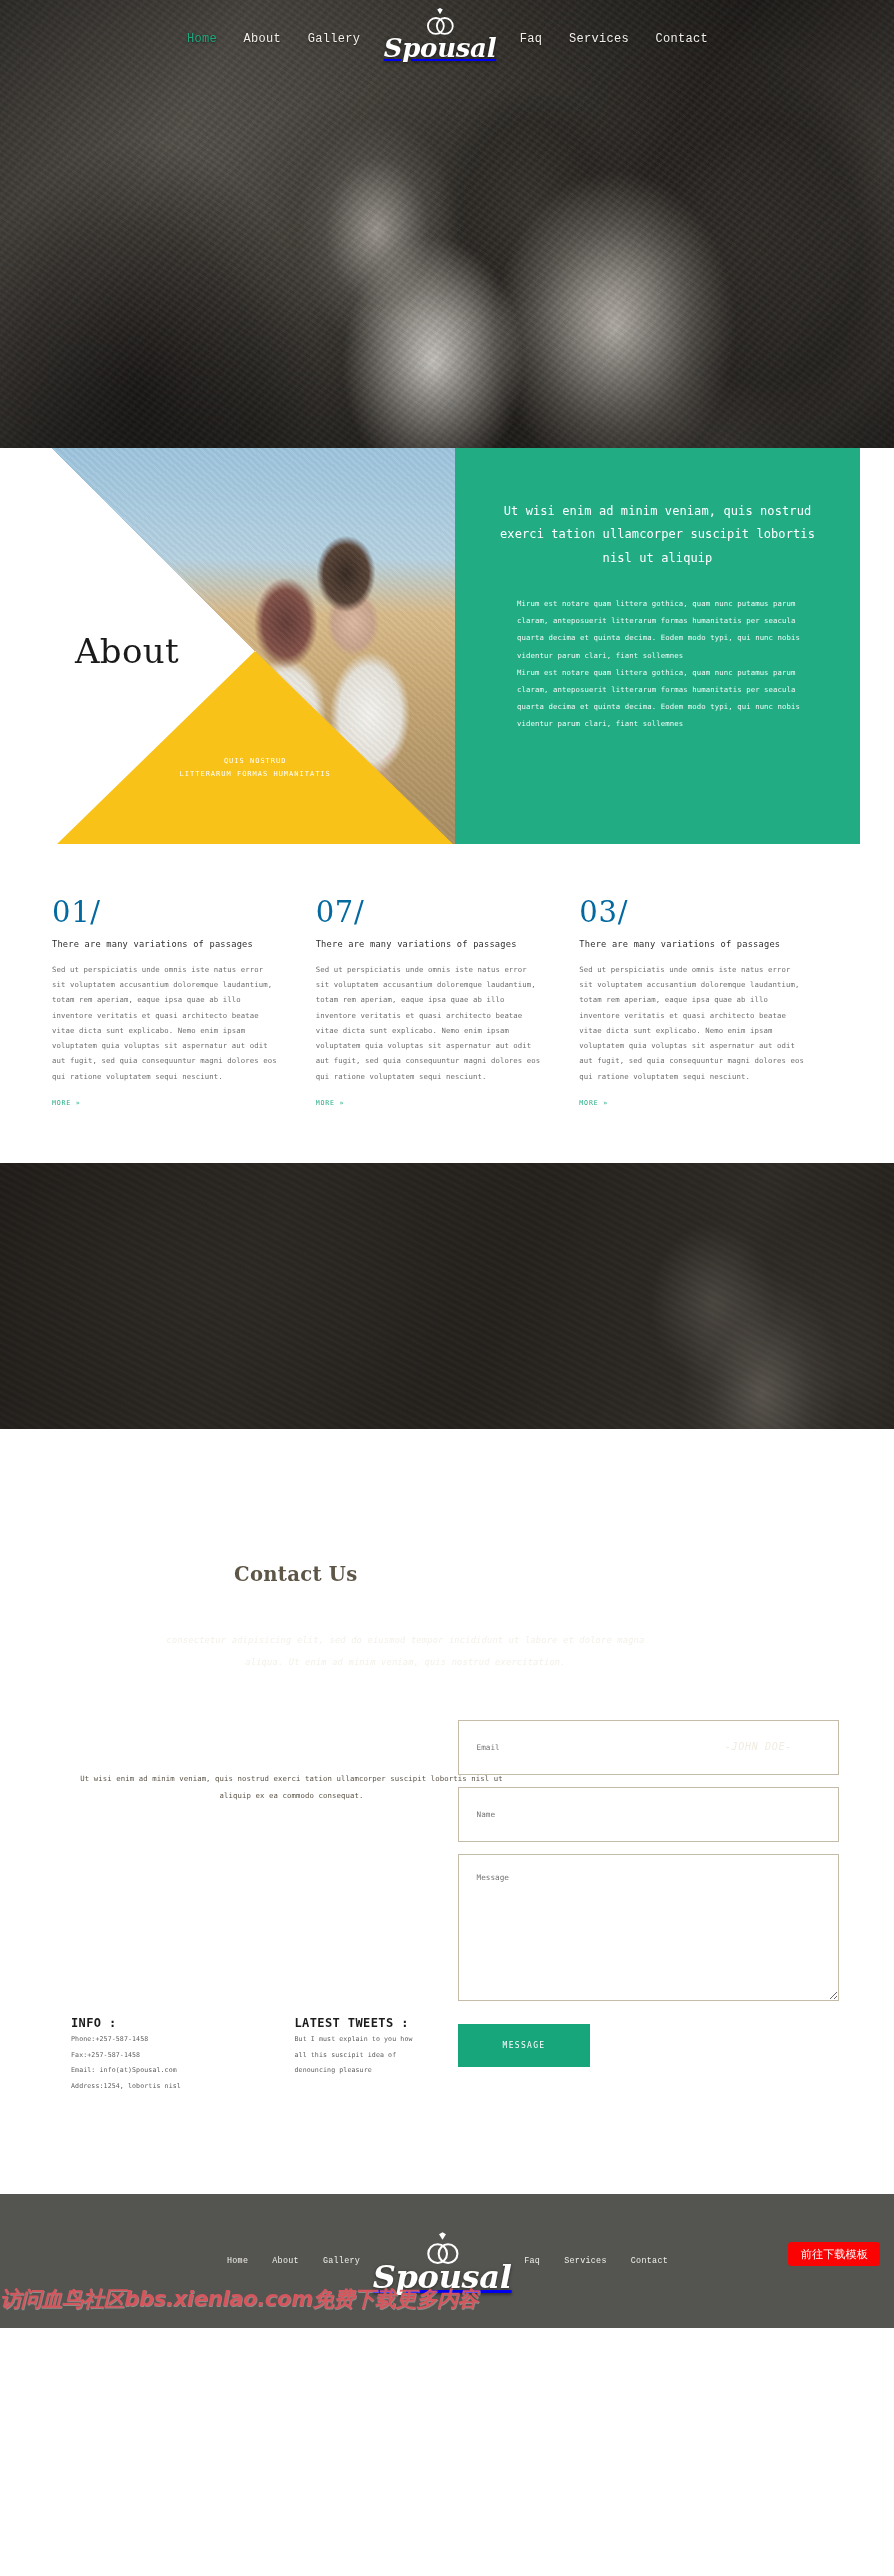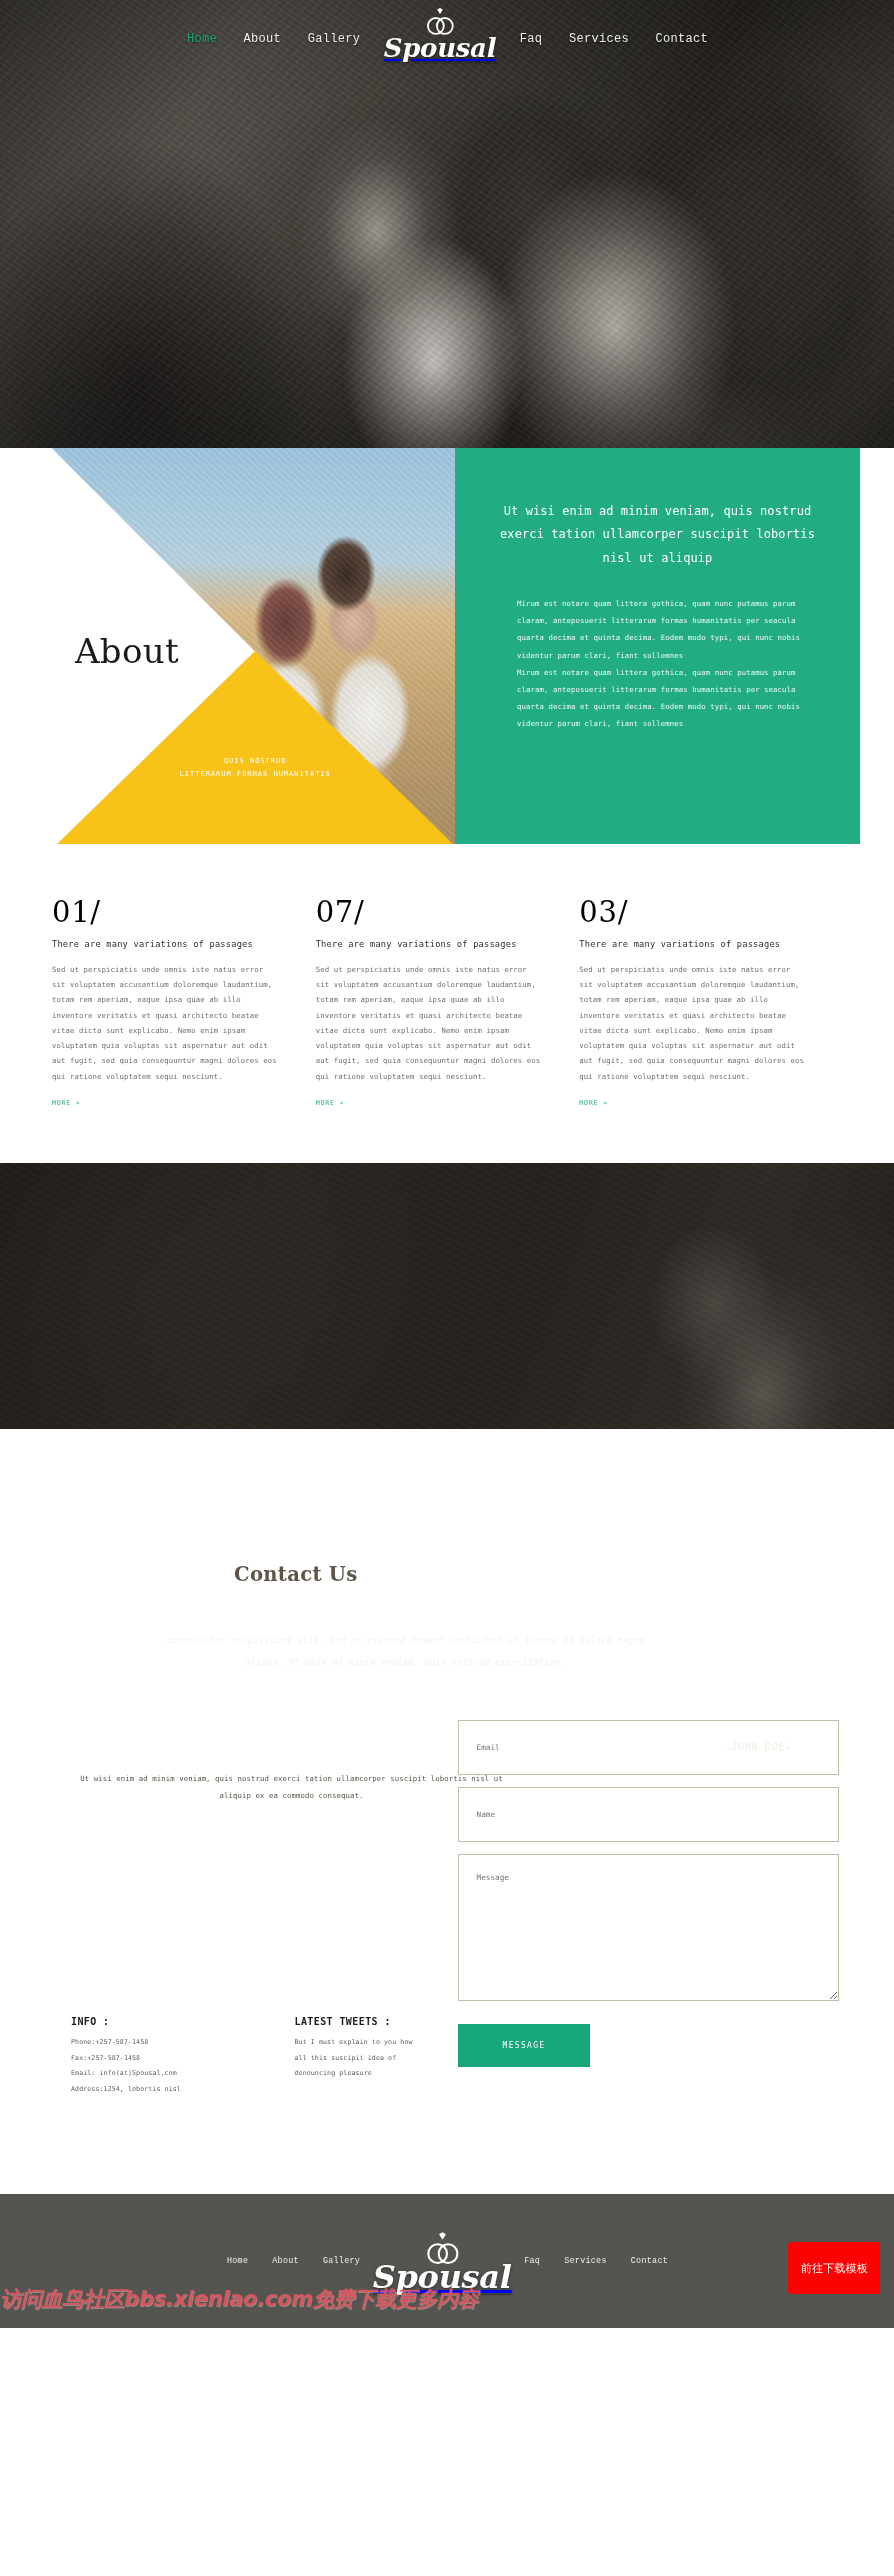--- a/index.html
+++ b/index.html
@@ -209,21 +209,21 @@
     display: flex;
     gap: 0;
   }
   .feat {
     width: 269px;
     padding-right: 38px;
   }
   .feat-num {
     font-family: "DejaVu Serif", serif;
     font-size: 29px;
-    color: #000000;
+    color: #0369a1;
     letter-spacing: 0.7px;
     line-height: 1;
   }
   .feat-title {
     margin-top: 12px;
     font-size: 8.7px;
     color: #2e2e2e;
     letter-spacing: 0.2px;
   }
   .feat-text {
@@ -336,25 +336,25 @@
     letter-spacing: 0.1px;
   }
   .contact-cols {
     position: absolute;
     left: 71px; top: 587px;
     width: 447px;
     display: flex;
   }
   .ccol { width: 227px; }
   .ccol-h {
-    font-size: 10px;
+    font-size: 12px;
     font-weight: bold;
     color: #1c1c1c;
     letter-spacing: 0.4px;
-    margin-bottom: 8px;
+    margin-bottom: 2px;
   }
   .ccol-line {
     font-size: 6.6px;
     color: #5d5d5d;
     line-height: 2.35;
     letter-spacing: 0.1px;
   }
   .form {
     position: absolute;
     left: 458px; top: 291px;
@@ -422,21 +422,21 @@
     color: #e0575f;
     letter-spacing: -0.3px;
     white-space: nowrap;
     text-shadow: 0.7px 0.7px 0 rgba(255,255,255,0.35);
     z-index: 30;
     opacity: 0.92;
   }
   .dl-btn {
     position: absolute;
     right: 14.7px; top: 48px;
-    width: 92px; height: 52px;
+    width: 92px; height: 24px;
     background: #fc0303;
     border-radius: 3.5px;
     color: #ffffff;
     font-family: Liberation Sans, sans-serif;
     font-size: 11.2px;
     display: flex;
     align-items: center;
     justify-content: center;
     z-index: 30;
     border: none;

